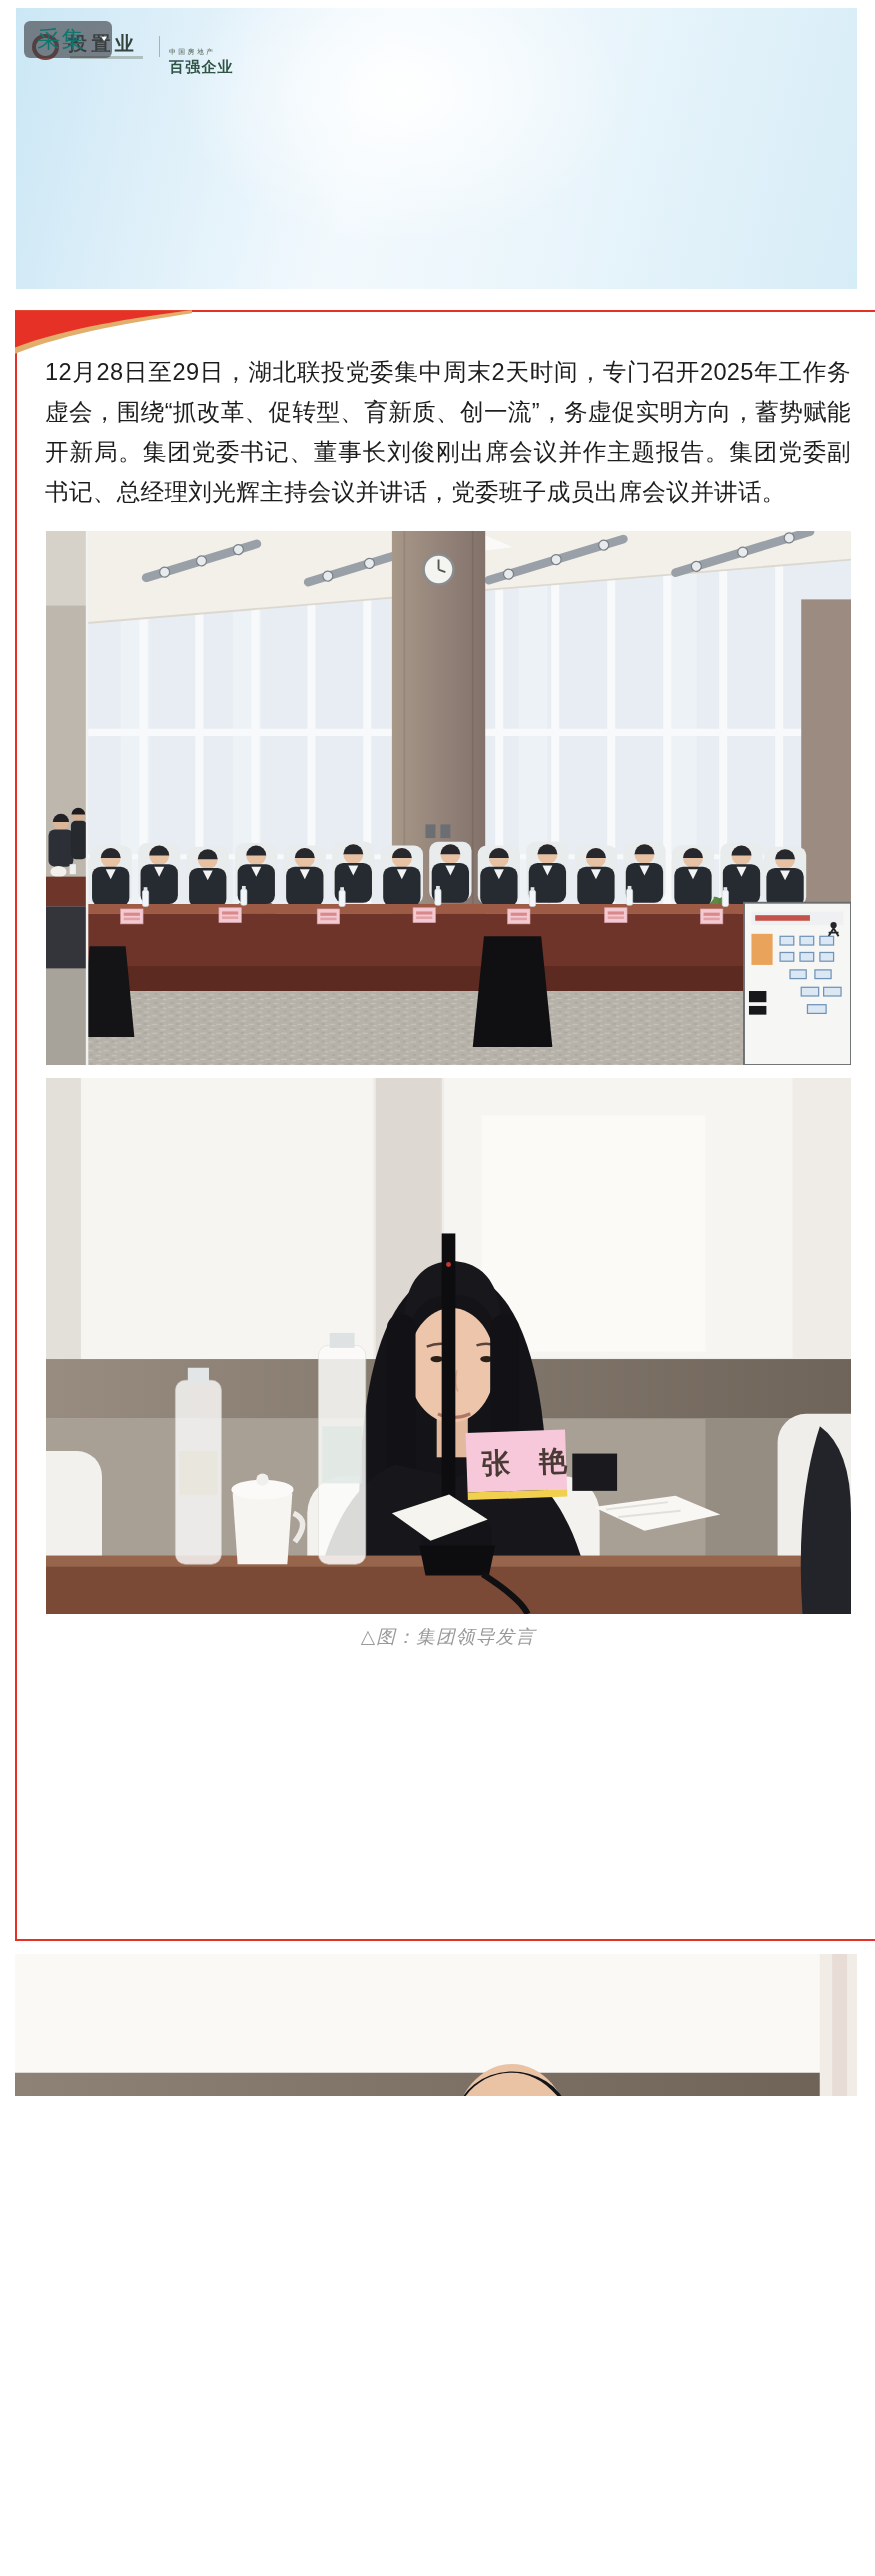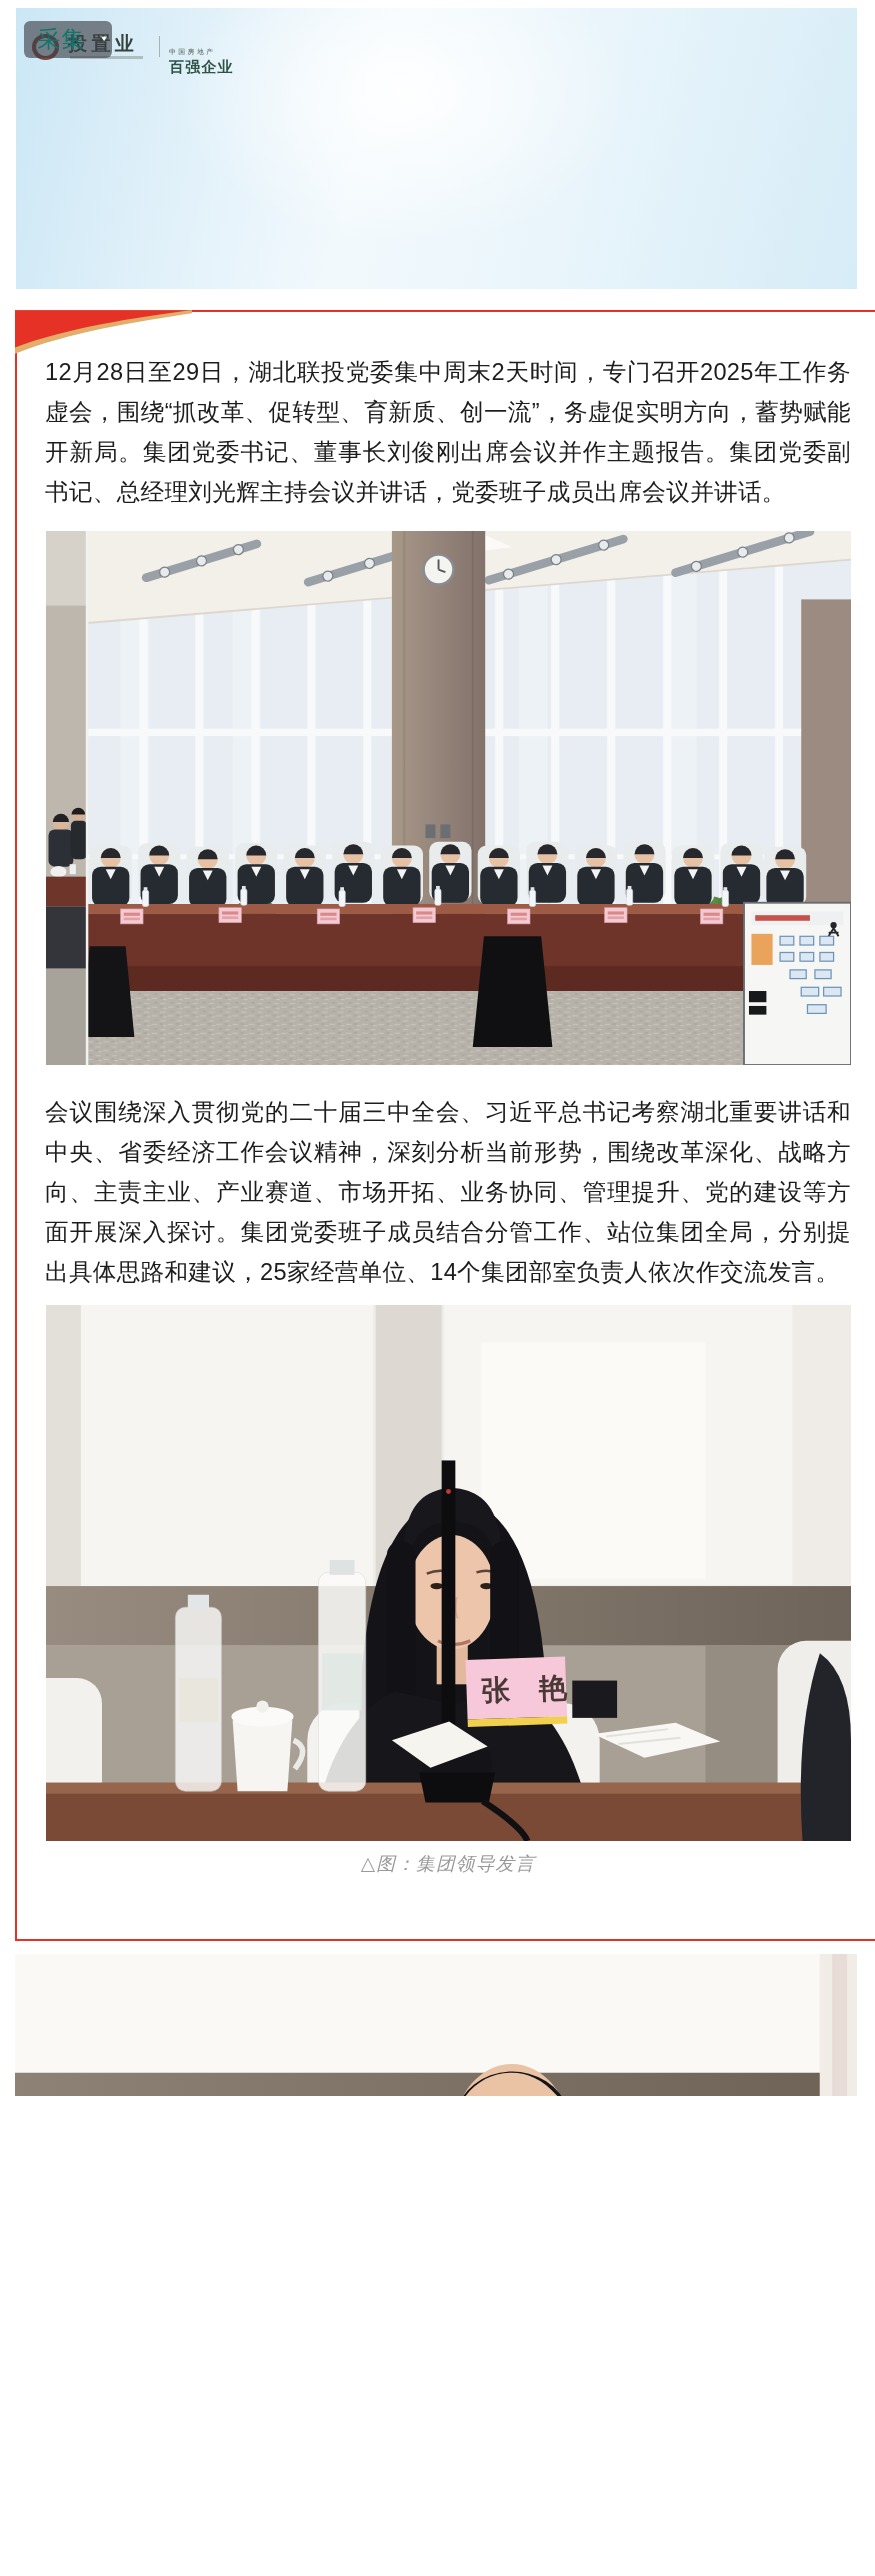--- a/index.html
+++ b/index.html
@@ -284,21 +284,20 @@
           <rect x="38" y="536" width="10" height="16" fill="#eef0f2"></rect>
           <rect y="556" width="66" height="48" fill="#6e352a"></rect>
           <rect y="604" width="66" height="100" fill="#34353a"></rect>
           <rect y="704" width="66" height="155" fill="#a7a39a"></rect>
           <rect x="64" width="4" height="859" fill="#f2f2f0"></rect>
         </g>
       </svg>
     </div>
 
 
-    <div class="para para-2">会议围绕深入贯彻党的二十届三中全会、习近平总书记考察湖北重要讲话和中央、省委经济工作会议精神，深刻分析当前形势，围绕改革深化、战略方向、主责主业、产业赛道、市场开拓、业务协同、管理提升、党的建设等方面开展深入探讨。集团党委班子成员结合分管工作、站位集团全局，分别提出具体思路和建议，25家经营单位、14个集团部室负责人依次作交流发言。</div>
 
     <div class="photo photo-2">
       <svg viewBox="0 0 1294 862" width="100%" height="100%" preserveAspectRatio="none">
         <defs>
           <linearGradient id="p2band" x1="0" y1="0" x2="1" y2="0">
             <stop offset="0" stop-color="#988c80"></stop>
               <stop offset="1" stop-color="#6f6459"></stop>
           </linearGradient>
         </defs>
         <rect width="1294" height="862" fill="#efece7"></rect>

